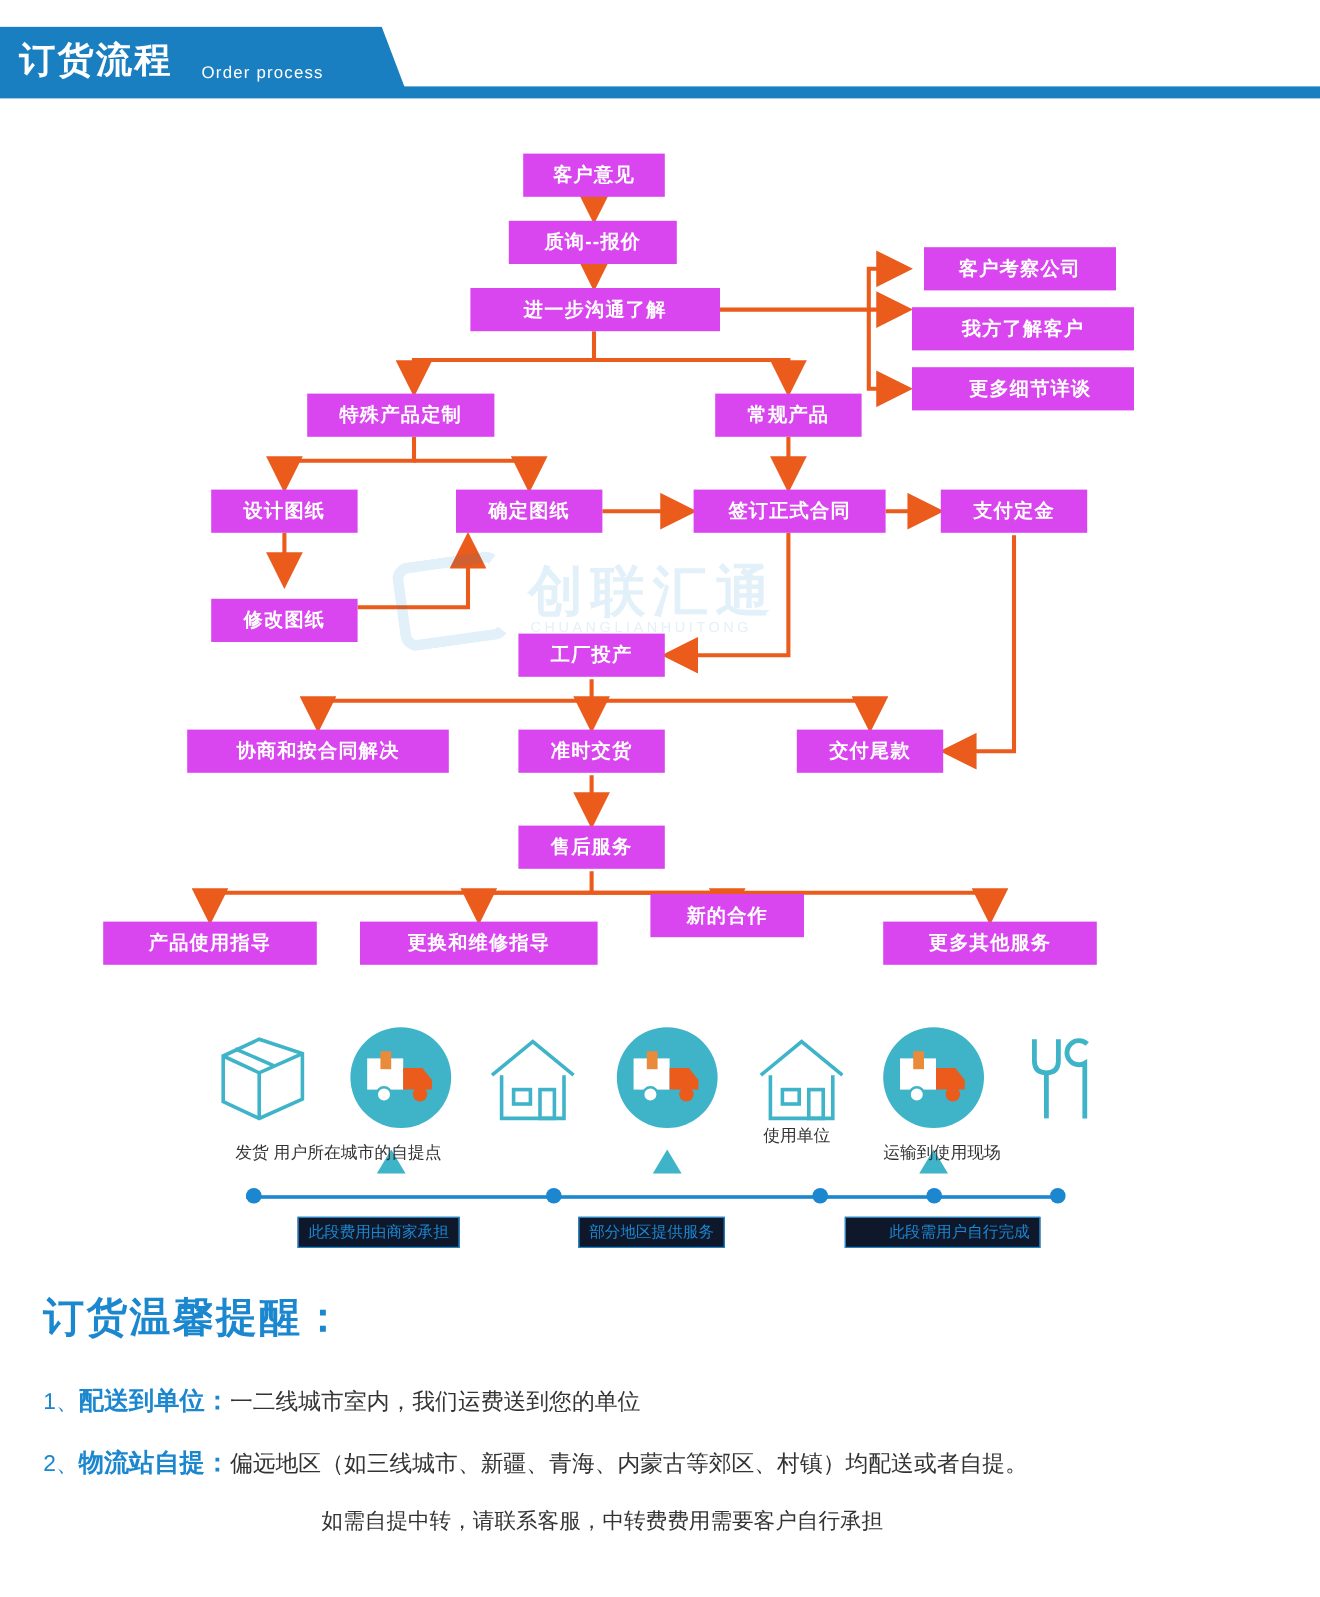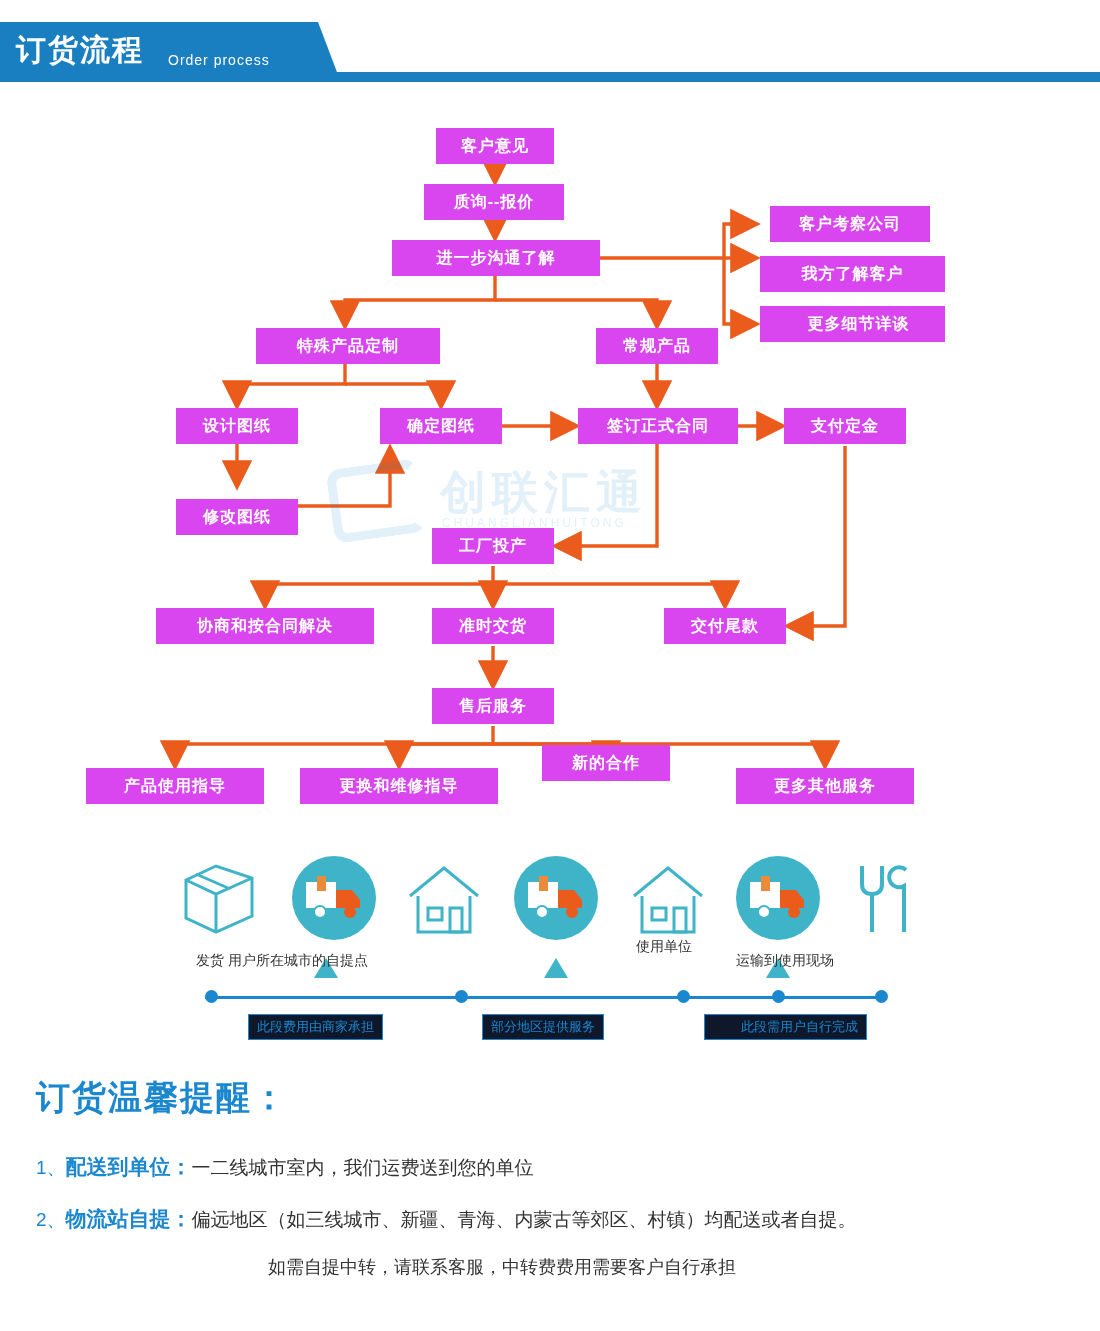--- a/index.html
+++ b/index.html
@@ -167,21 +167,21 @@
     <div class="wm-text">创联汇通</div>
     <div class="wm-sub">CHUANGLIANHUITONG</div>
   </div>
 
   <div class="node" style="left:436px;top:40px;width:118px;">客户意见</div>
   <div class="node" style="left:424px;top:96px;width:140px;">质询--报价</div>
   <div class="node" style="left:392px;top:152px;width:208px;">进一步沟通了解</div>
   <div class="node" style="left:760px;top:118px;width:160px;margin-left:10px;">客户考察公司</div>
   <div class="node" style="left:760px;top:168px;width:185px;">我方了解客户</div>
   <div class="node" style="left:760px;top:218px;width:185px;padding-left:12px;">更多细节详谈</div>
-  <div class="node" style="left:256px;top:240px;width:184px;">特殊产品定制</div>
+  <div class="node" style="left:256px;top:240px;width:156px;">特殊产品定制</div>
   <div class="node" style="left:596px;top:240px;width:122px;">常规产品</div>
   <div class="node" style="left:176px;top:320px;width:122px;">设计图纸</div>
   <div class="node" style="left:380px;top:320px;width:122px;">确定图纸</div>
   <div class="node" style="left:578px;top:320px;width:160px;">签订正式合同</div>
   <div class="node" style="left:784px;top:320px;width:122px;">支付定金</div>
   <div class="node" style="left:176px;top:400px;width:122px;margin-top:11px;">修改图纸</div>
   <div class="node" style="left:432px;top:440px;width:122px;">工厂投产</div>
   <div class="node" style="left:156px;top:520px;width:218px;">协商和按合同解决</div>
   <div class="node" style="left:432px;top:520px;width:122px;">准时交货</div>
   <div class="node" style="left:664px;top:520px;width:122px;">交付尾款</div>

